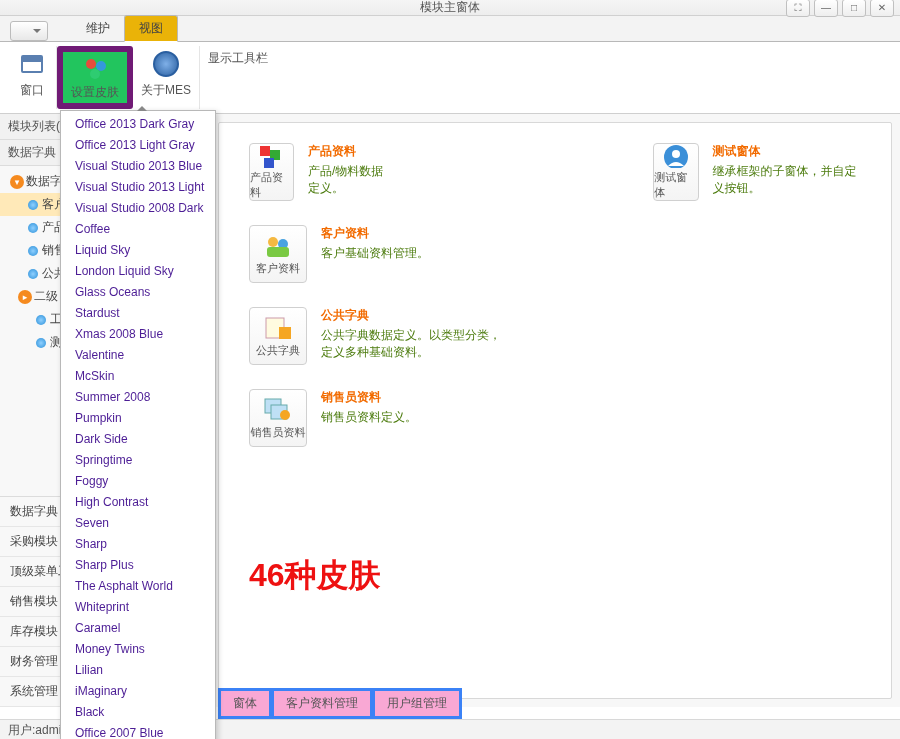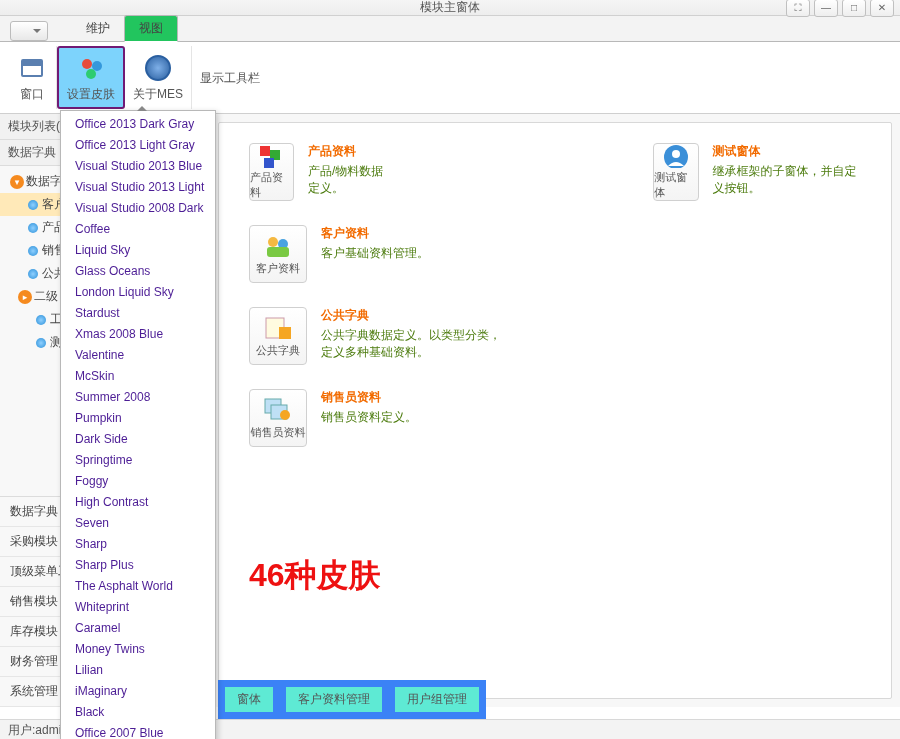--- a/index.html
+++ b/index.html
@@ -7,26 +7,26 @@
 
 .titlebar { height: 16px; background: linear-gradient(#f5f5f5, #ededed); border-bottom: 1px solid #d0d0d0; display: flex; align-items: center; }
 .titlebar-title { position: absolute; left: 50%; transform: translateX(-50%); color: #555; }
 .winbtns { margin-left: auto; display: flex; gap: 4px; padding-right: 6px; }
 .winbtn { width: 24px; height: 18px; border: 1px solid #c0c0c0; border-radius: 3px; background: linear-gradient(#fff,#eee); display: flex; align-items: center; justify-content: center; color: #666; font-size: 10px; cursor: pointer; }
 
 .ribbon-tabs { height: 26px; display: flex; align-items: flex-end; padding-left: 10px; border-bottom: 1px solid #b8b8b8; background: #f3f3f3; }
 .qat { width: 38px; height: 20px; background: linear-gradient(#fff,#e8e8e8); border: 1px solid #bcbcbc; border-radius: 3px; margin-right: 24px; position: relative; }
 .qat::after { content: ""; position: absolute; right: 6px; top: 7px; border-left: 4px solid transparent; border-right: 4px solid transparent; border-top: 4px solid #777; }
 .rtab { padding: 4px 14px; color: #444; cursor: pointer; }
-.rtab.active { background: #22c55e; border: 1px solid #b8b8b8; border-bottom: 1px solid #fff; border-radius: 3px 3px 0 0; margin-bottom: -1px; margin-top: 14px; }
+.rtab.active { background: #eab308; border: 1px solid #b8b8b8; border-bottom: 1px solid #fff; border-radius: 3px 3px 0 0; margin-bottom: -1px; margin-top: 14px; }
 
 .ribbon { height: 72px; background: #fff; border-bottom: 1px solid #cfcfcf; display: flex; padding: 4px 8px; }
-.rgroup { display: flex; flex-direction: column; align-items: center; padding: 2px 8px; border-right: 1px solid #e5e5e5; justify-content: center; cursor: pointer; }
+.rgroup { display: flex; flex-direction: column; align-items: center; padding: 2px 8px; border-right: 1px solid #e5e5e5; justify-content: flex-start; cursor: pointer; }
 .rgroup .lbl { color: #555; margin-top: 2px; }
-.rgroup.sel { background: #7dd3fc; border: 2px solid #701a75; border-radius: 3px; }
+.rgroup.sel { background: #22c55e; border: 6px solid #701a75; border-radius: 3px; }
 .ricon { width: 32px; height: 32px; display: flex; align-items: center; justify-content: center; }
 .glyph-window { width: 22px; height: 18px; border: 2px solid #5a7fb0; border-radius: 2px; position: relative; }
 .glyph-window::before { content: ""; position: absolute; top: 0; left: 0; right: 0; height: 5px; background: #5a7fb0; }
 .glyph-globe { width: 26px; height: 26px; border: 2px solid #2a5fa0; border-radius: 50%; background: radial-gradient(#7fb0e8,#2a5fa0); }
 
 .body { display: flex; height: calc(739px - 28px - 26px - 72px - 20px); }
 .sidebar { width: 210px; background: #f8f8f8; border-right: 1px solid #d8d8d8; display: flex; flex-direction: column; }
 .side-title { padding: 4px 8px; background: #f1f1f1; border-bottom: 1px solid #dcdcdc; color: #555; }
 .tree { padding: 4px 0; flex: 0 0 auto; }
 .tnode { display: flex; align-items: center; padding: 3px 0 3px 10px; color: #444; cursor: pointer; }
@@ -42,21 +42,21 @@
 .row1 { display: flex; gap: 260px; }
 .card { display: flex; align-items: flex-start; gap: 14px; }
 .cicon { width: 58px; height: 58px; border: 1px solid #d0d0d0; border-radius: 4px; background: linear-gradient(#fff,#f4f4f4); display: flex; flex-direction: column; align-items: center; justify-content: center; cursor: pointer; }
 .cicon .glyph { width: 30px; height: 26px; }
 .cicon .clbl { font-size: 11px; color: #555; margin-top: 2px; }
 .ctext .ct { color: #f26b00; font-weight: bold; margin-bottom: 3px; }
 .ctext .cd { color: #4d7c0f; }
 .big-red { position: absolute; left: 30px; bottom: 100px; font-size: 32px; font-weight: bold; color: #e11; }
 
 .bottom-tabs { position: absolute; left: 218px; bottom: 20px; display: flex; }
-.btab { padding: 4px 12px; border: 7px solid #3b82f6; background: #5eead4; color: #555; cursor: pointer; margin-right: -1px; }
+.btab { padding: 4px 12px; border: 3px solid #3b82f6; background: #f9a8d4; color: #555; cursor: pointer; margin-right: -1px; }
 
 .statusbar { position: absolute; bottom: 0; left: 0; right: 0; height: 20px; background: #f3f3f3; border-top: 1px solid #d8d8d8; padding: 2px 8px; color: #555; font-size: 11px; }
 
 .dropdown { position: absolute; left: 60px; top: 110px; width: 156px; background: #fff; border: 1px solid #b8b8b8; box-shadow: 2px 2px 6px rgba(0,0,0,.2); z-index: 10; padding: 3px 0; }
 .dropdown::before { content: ""; position: absolute; top: -5px; left: 76px; border-left: 5px solid transparent; border-right: 5px solid transparent; border-bottom: 5px solid #888; }
 .ditem { padding: 2px 14px; color: #4c1d95; cursor: pointer; white-space: nowrap; line-height: 17px; }
 
 svg { display: block; }
 </style>
 </head>
@@ -246,22 +246,22 @@
 </div>
 
 <div class="dropdown" id="skin-dropdown">
     <div class="ditem">Office 2013 Dark Gray</div>
     <div class="ditem">Office 2013 Light Gray</div>
     <div class="ditem">Visual Studio 2013 Blue</div>
     <div class="ditem">Visual Studio 2013 Light</div>
     <div class="ditem">Visual Studio 2008 Dark</div>
     <div class="ditem">Coffee</div>
     <div class="ditem">Liquid Sky</div>
+    <div class="ditem">London Liquid Sky</div>
     <div class="ditem">Glass Oceans</div>
-    <div class="ditem">London Liquid Sky</div>
     <div class="ditem">Stardust</div>
     <div class="ditem">Xmas 2008 Blue</div>
     <div class="ditem">Valentine</div>
     <div class="ditem">McSkin</div>
     <div class="ditem">Summer 2008</div>
     <div class="ditem">Pumpkin</div>
     <div class="ditem">Dark Side</div>
     <div class="ditem">Springtime</div>
     <div class="ditem">Foggy</div>
     <div class="ditem">High Contrast</div>

